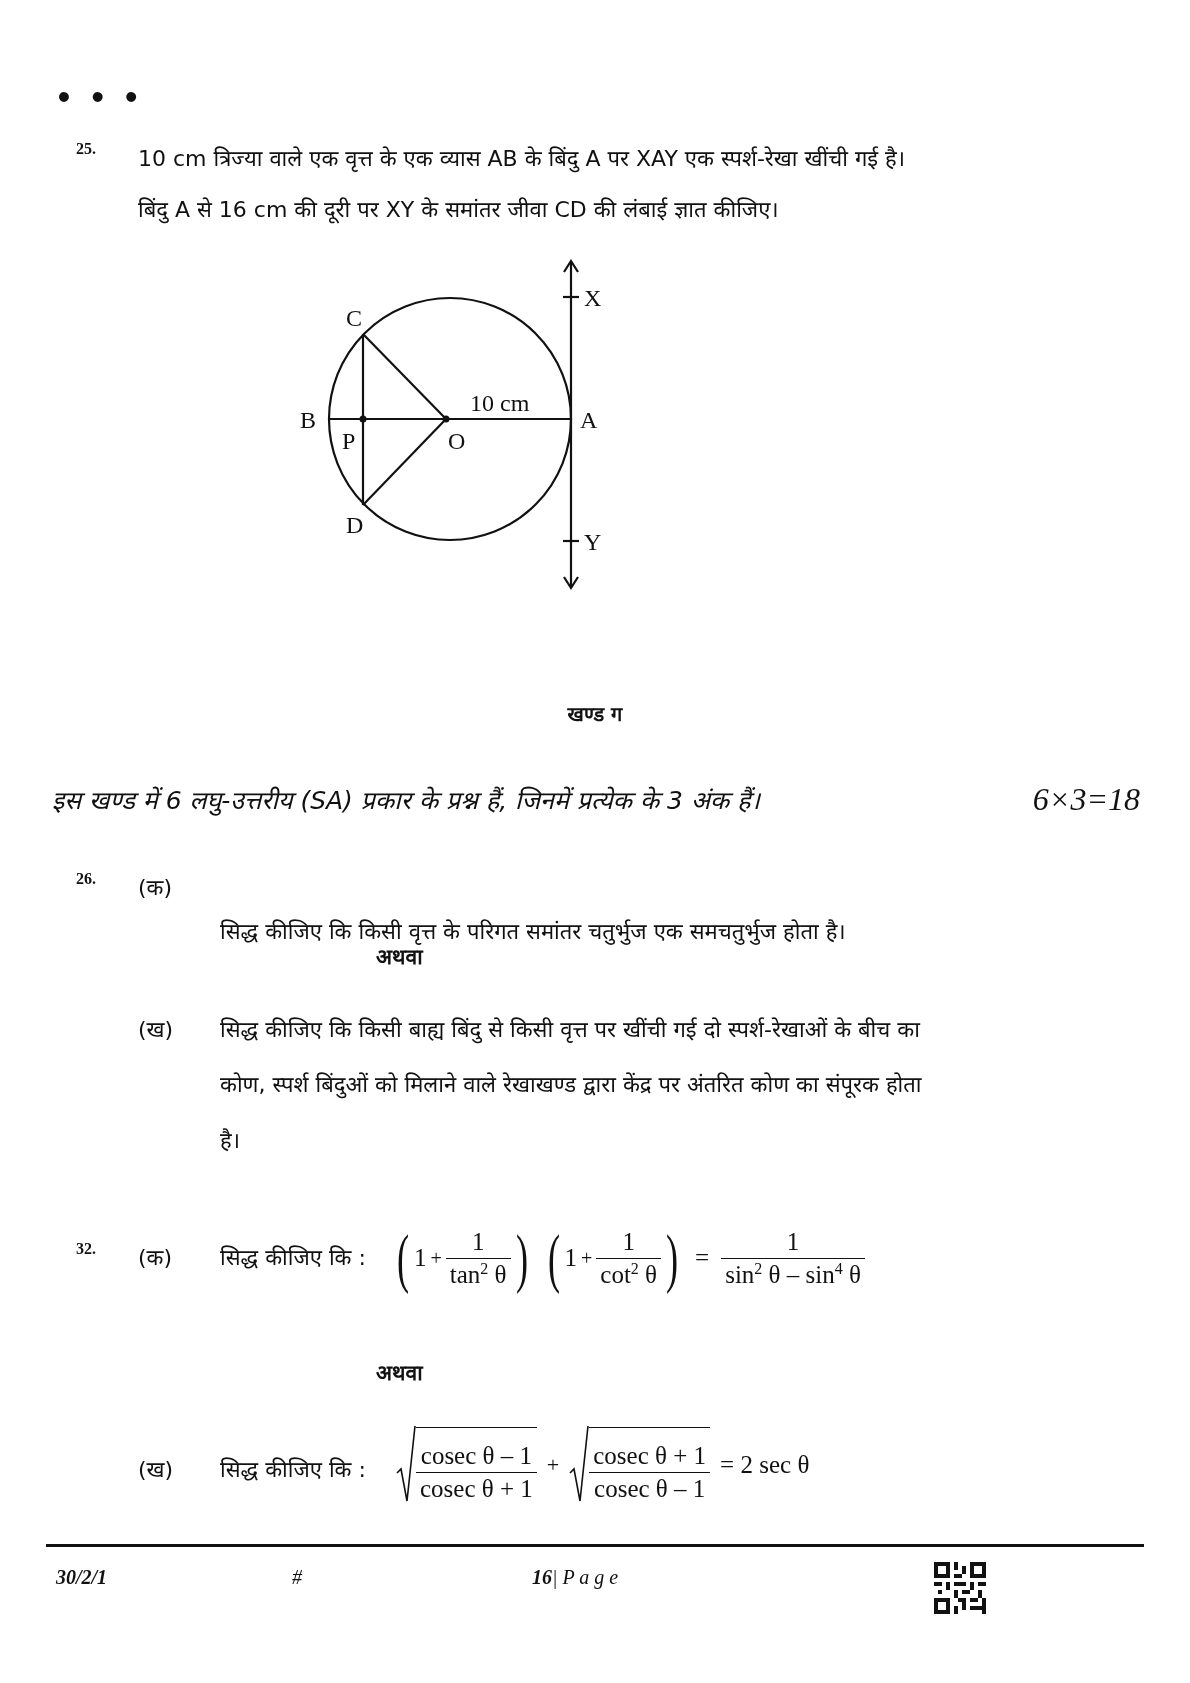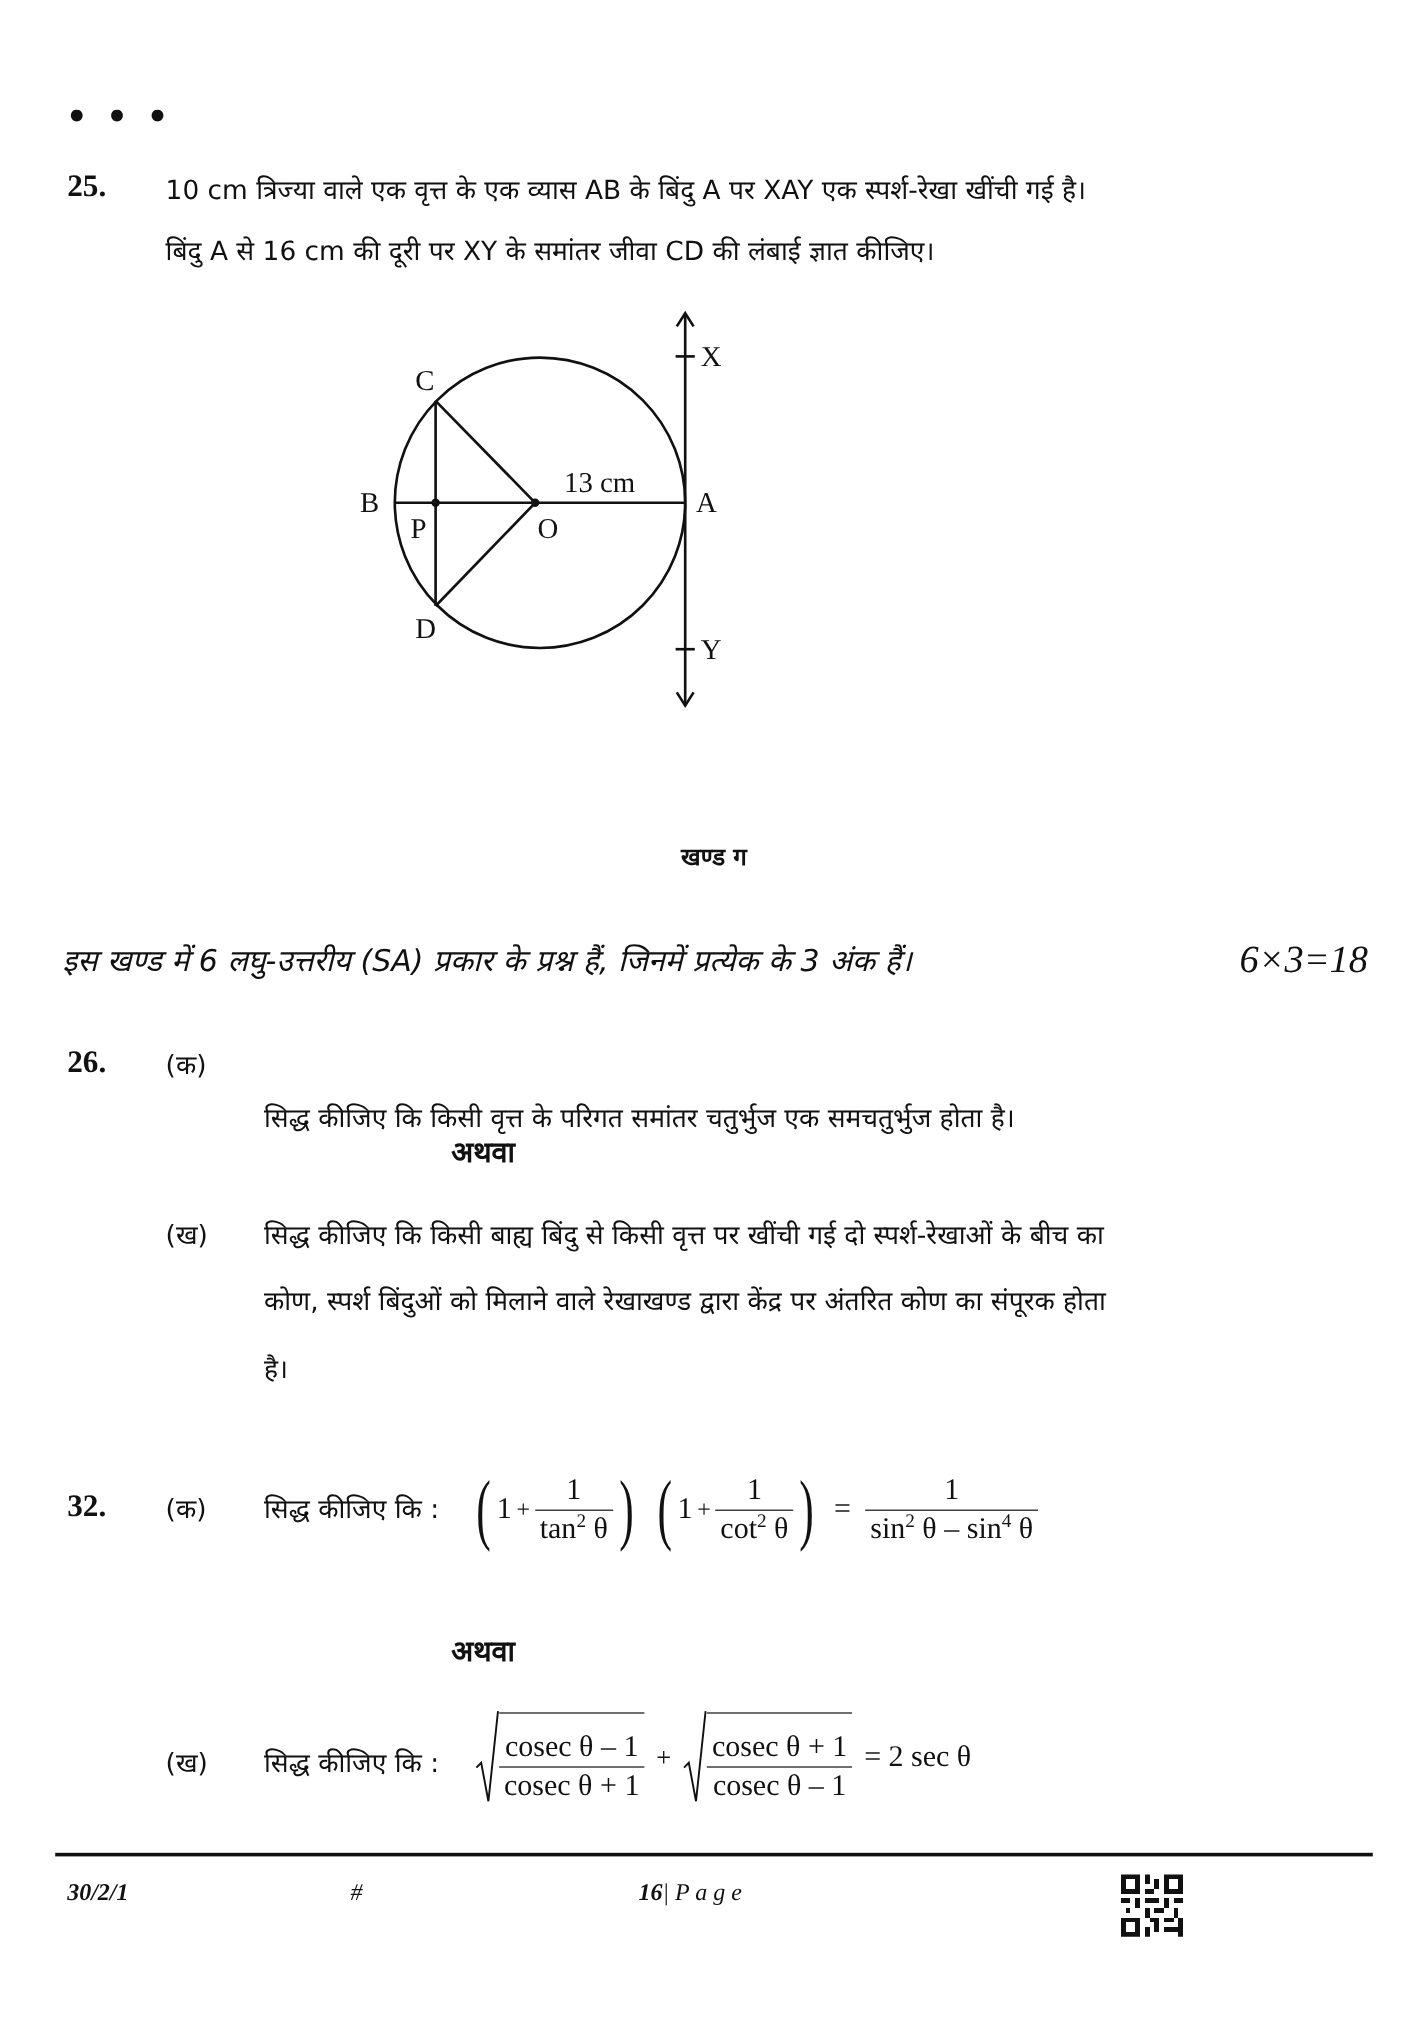--- a/index.html
+++ b/index.html
@@ -1,26 +1,26 @@
 <!DOCTYPE html>
 <html><head>
 <meta charset="utf-8">
 <style>
   html, body { margin:0; padding:0; background:#ffffff; }
   body { width:1190px; height:1683px; position:relative; overflow:hidden;
          font-family:"DejaVu Serif", "Liberation Serif", serif; color:#111; }
   .abs { position:absolute; white-space:nowrap; }
   .dots { left:55px; top:88px; font-size:28px; letter-spacing:3px; font-weight:bold; line-height:20px; }
-  .qnum { font-family:"Liberation Serif", serif; font-weight:bold; font-size:26px; }
+  .qnum { font-family:"Liberation Serif", serif; font-weight:bold; font-size:16px;margin-left:20px; }
   .hi { font-family:"DejaVu Sans", sans-serif; font-size:22px; }
   .sub { font-family:"DejaVu Sans", sans-serif; font-size:22px; }
   .center-title { left:0; width:1190px; text-align:center; font-family:"DejaVu Sans", sans-serif; font-weight:bold; font-size:20px; }
   .italic-line { font-family:"DejaVu Sans", sans-serif; font-style:italic; font-size:25px; }
   .marks { font-family:"Liberation Serif", serif; font-style:italic; font-size:32px;margin-left:33px; }
-  .athva { font-family:"DejaVu Sans", sans-serif; font-weight:bold; font-size:24px; }
+  .athva { font-family:"DejaVu Sans", sans-serif; font-weight:bold; font-size:21px; }
   .math { font-family:"Liberation Serif", serif; font-size:25px; }
   .frac { display:inline-block; vertical-align:middle; text-align:center; }
   .frac .num { display:block; padding:0 4px 2px 4px; border-bottom:1.5px solid #111; }
   .frac .den { display:block; padding:2px 4px 0 4px; }
   .paren { display:inline-block; vertical-align:middle; font-size:66px; font-weight:200; line-height:66px; transform:scaleX(0.55); }
   .sqrt { display:inline-block; vertical-align:middle; position:relative; padding-left:20px; }
   .sqrt .radical { position:absolute; left:0; top:-2px; width:20px; height:78px; }
   .sqrt .body { display:inline-block; border-top:1.5px solid #111; padding-top:14px; }
   .rule { left:46px; top:1544px; width:1098px; height:3px; background:#111; }
   .foot { font-family:"Liberation Serif", serif; font-size:20px;font-style:italic; }
@@ -65,21 +65,21 @@
 </div>
 
 <div class="abs math" style="left:346px; top:305px; font-size:24px;">C</div>
 <div class="abs math" style="left:300px; top:407px; font-size:24px;">B</div>
 <div class="abs math" style="left:342px; top:428px; font-size:24px;">P</div>
 <div class="abs math" style="left:448px; top:428px; font-size:24px;">O</div>
 <div class="abs math" style="left:580px; top:407px; font-size:24px;">A</div>
 <div class="abs math" style="left:346px; top:512px; font-size:24px;">D</div>
 <div class="abs math" style="left:584px; top:285px; font-size:24px;">X</div>
 <div class="abs math" style="left:584px; top:529px; font-size:24px;">Y</div>
-<div class="abs math" style="left:470px; top:390px; font-size:24px;">13 cm</div>
+<div class="abs math" style="left:470px; top:390px; font-size:24px;">10 cm</div>
 
 <div class="abs center-title" style="top:700px;">खण्ड ग</div>
 <div class="abs italic-line" style="left:52px; top:782px;">इस खण्ड में 6 लघु-उत्तरीय (SA) प्रकार के प्रश्न हैं, जिनमें प्रत्येक के 3 अंक हैं।</div>
 <div class="abs marks" style="right:50px; top:781px;">6×3=18</div>
 
 <div class="abs qnum" style="left:56px; top:870px;">26.</div>
 <div class="abs sub" style="left:138px; top:871px;">(क)</div>
 <div class="abs hi" style="left:220px; top:871px;margin-top:44px;">सिद्ध कीजिए कि किसी वृत्त के परिगत समांतर चतुर्भुज एक समचतुर्भुज होता है।</div>
 <div class="abs athva" style="left:376px; top:942px;">अथवा</div>
 <div class="abs sub" style="left:138px; top:1013px;">(ख)</div>

